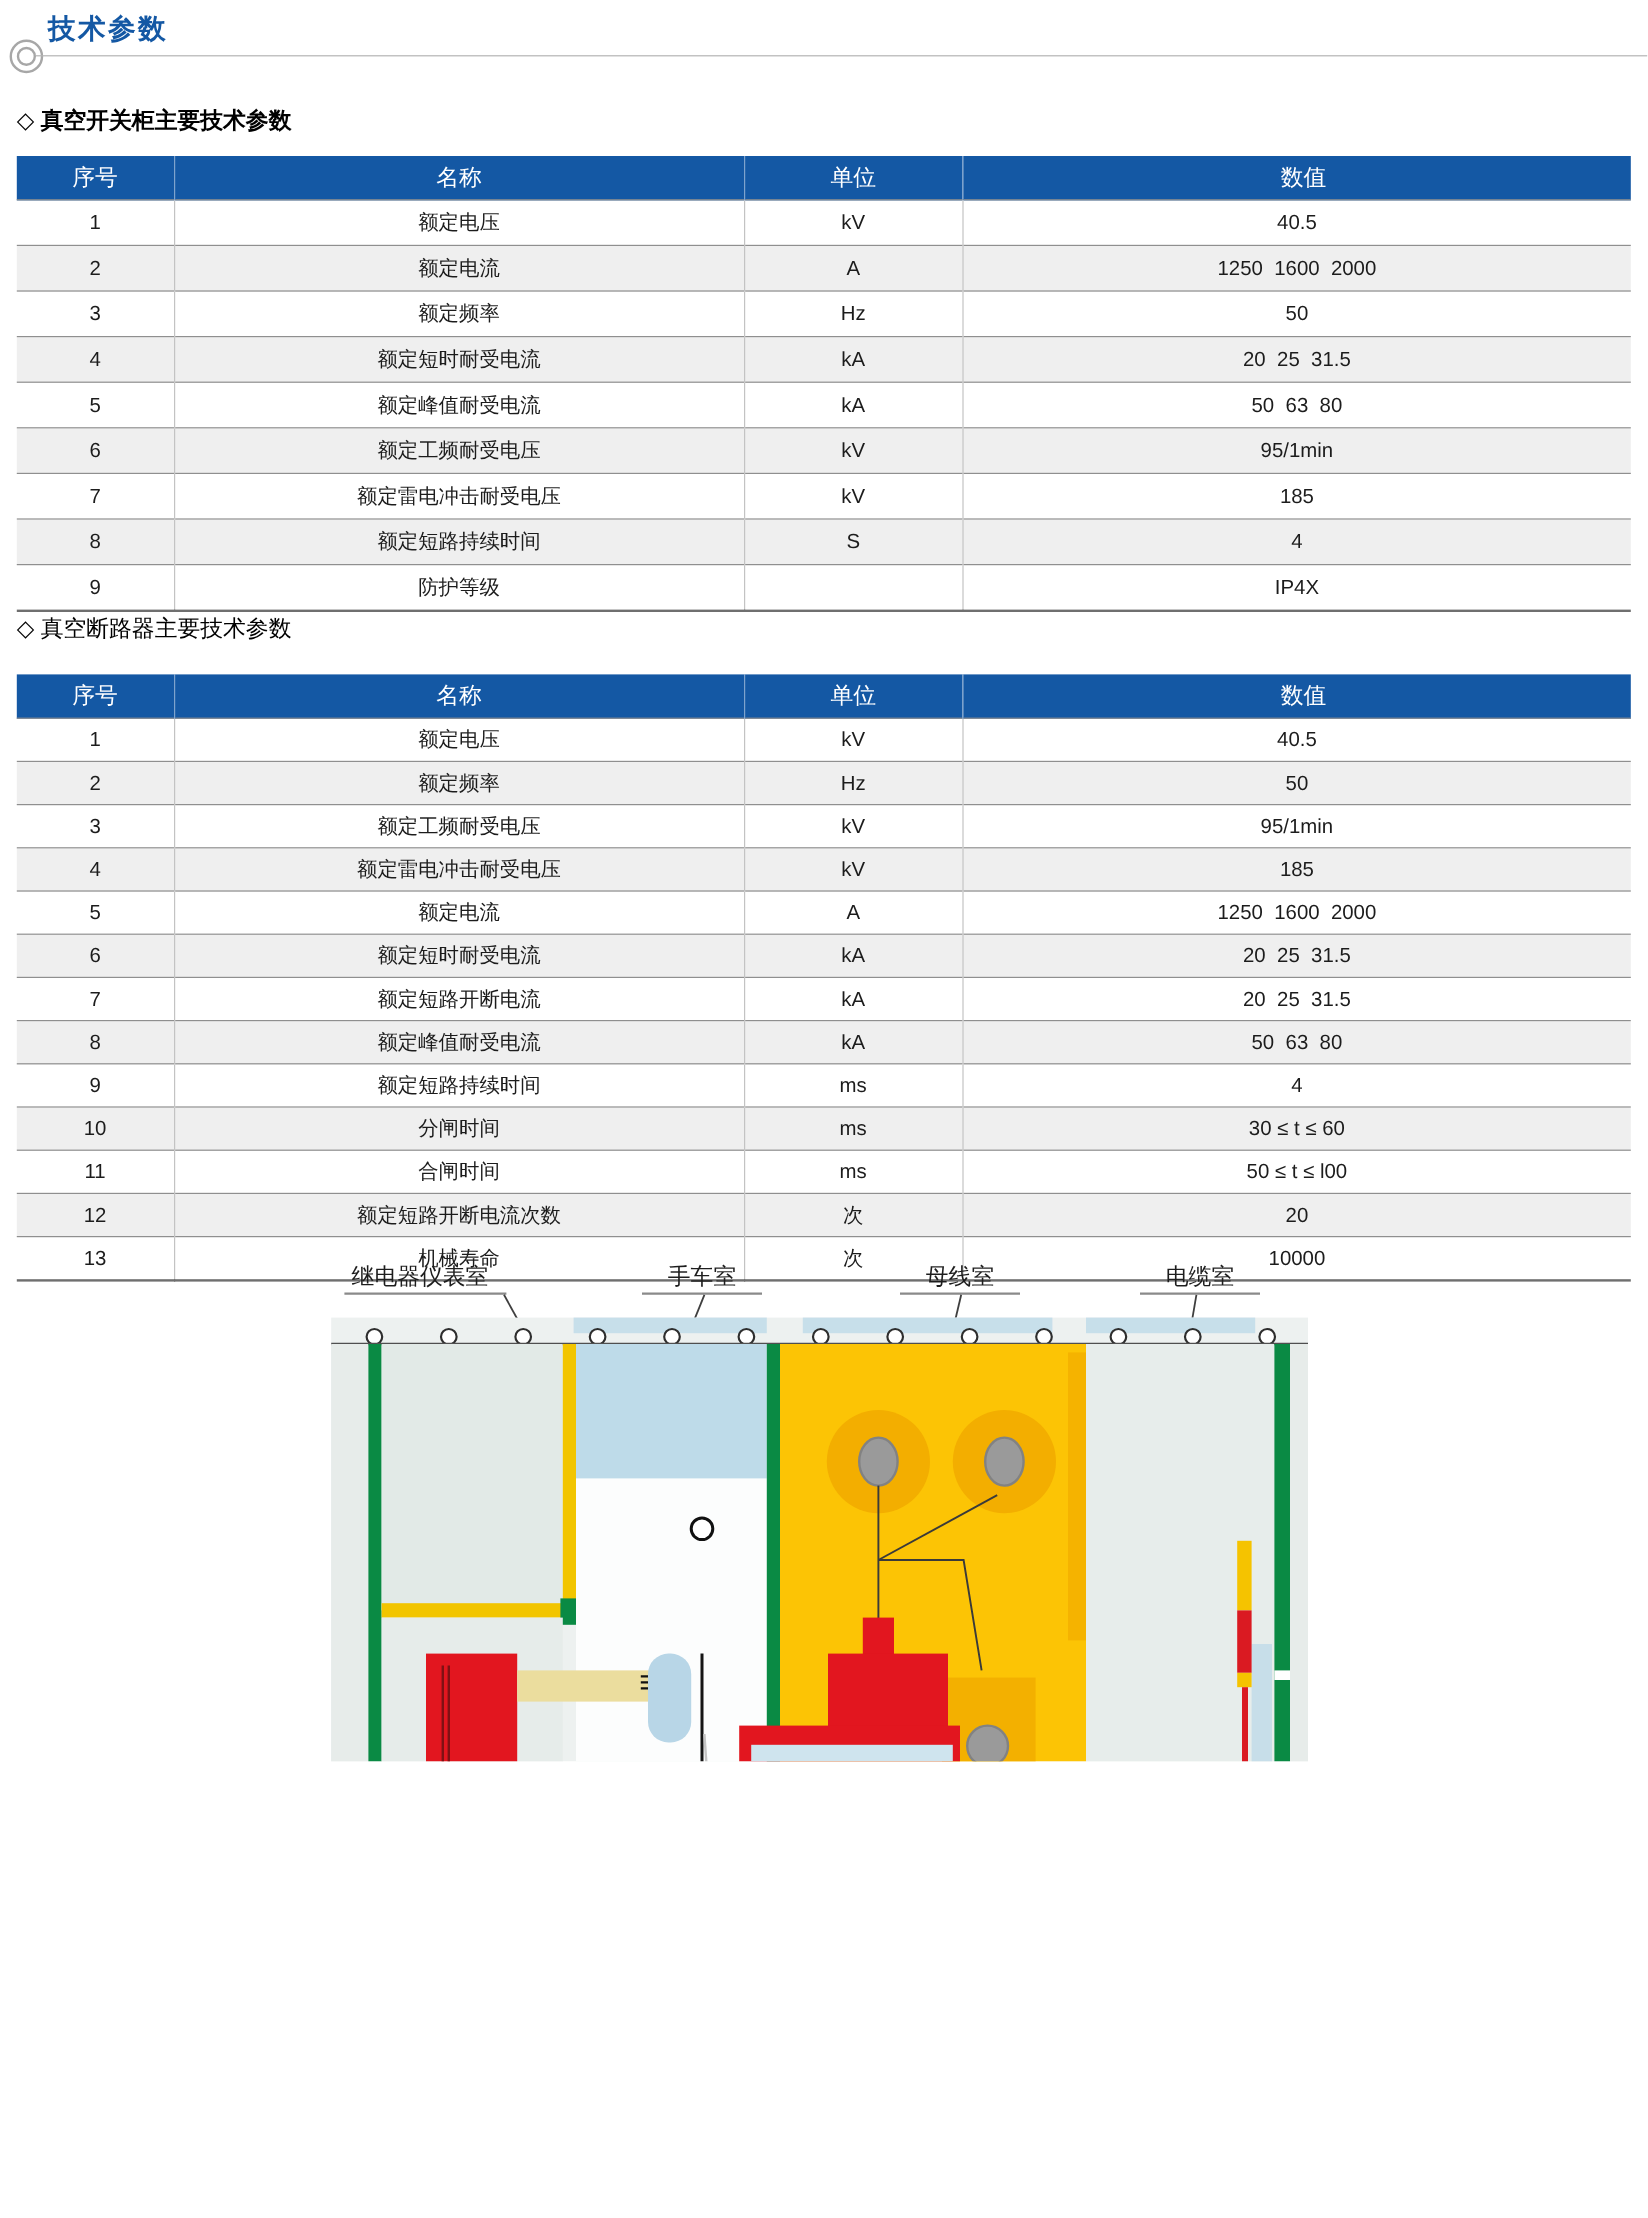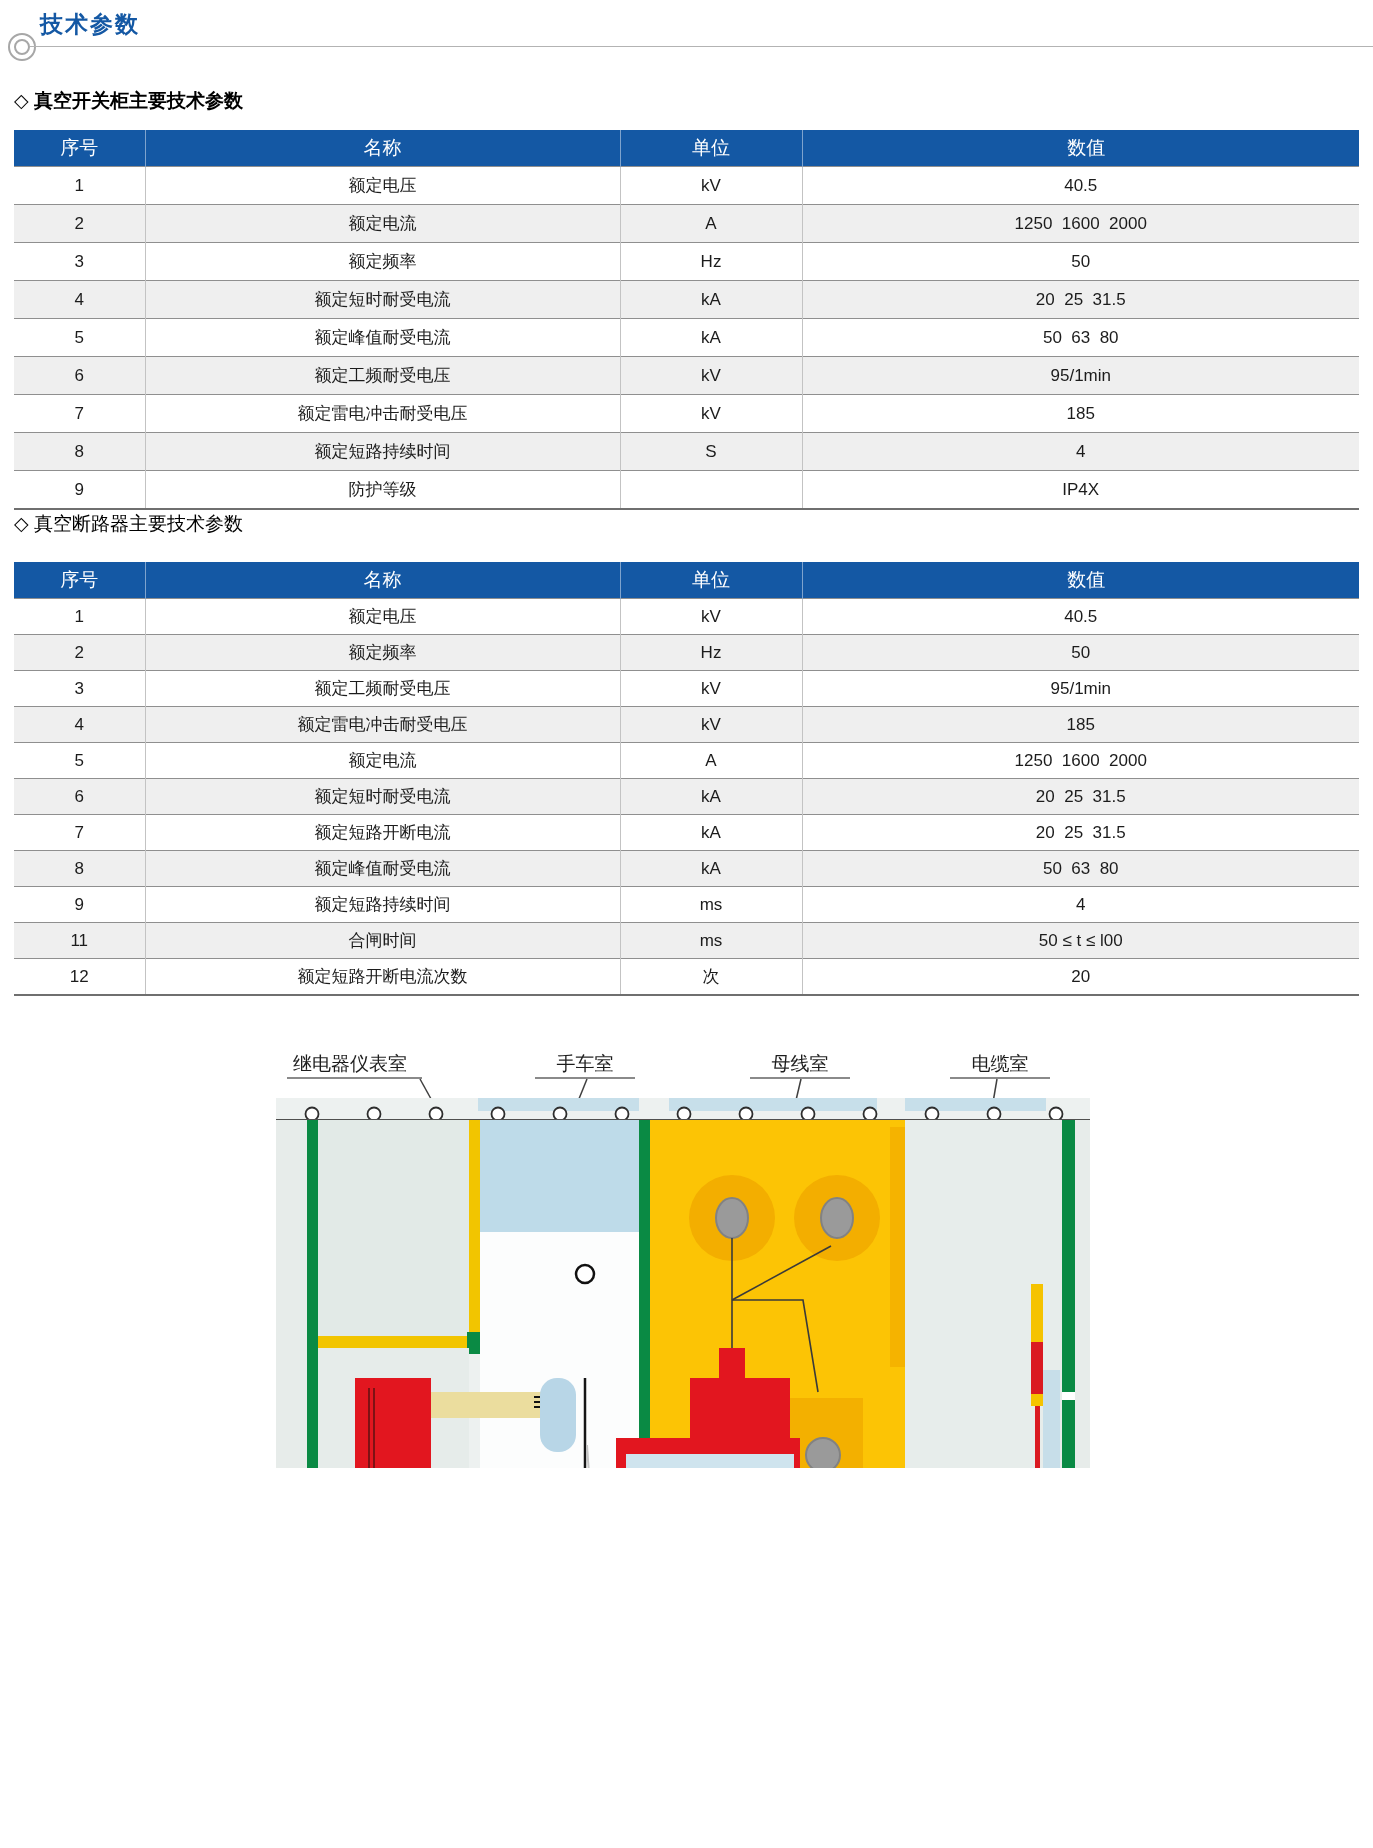--- a/index.html
+++ b/index.html
@@ -183,30 +183,42 @@
           <td>kA</td>
           <td>50  63  80</td>
         </tr>
         <tr>
           <td>9</td>
           <td>额定短路持续时间</td>
           <td>ms</td>
           <td>4</td>
         </tr>
         <tr>
+          <td>10</td>
+          <td>分闸时间</td>
+          <td>ms</td>
+          <td>30 ≤ t ≤ 60</td>
+        </tr>
+        <tr>
           <td>11</td>
           <td>合闸时间</td>
           <td>ms</td>
           <td>50 ≤ t ≤ l00</td>
         </tr>
         <tr>
           <td>12</td>
           <td>额定短路开断电流次数</td>
           <td>次</td>
           <td>20</td>
+        </tr>
+        <tr>
+          <td>13</td>
+          <td>机械寿命</td>
+          <td>次</td>
+          <td>10000</td>
         </tr>
       </tbody>
   </table>
 
   <div class="diagram-wrap">
   <svg width="860" height="808" viewBox="0 0 860 808">
 
     <text class="dlabel" x="115" y="30" text-anchor="middle">继电器仪表室</text>
     <text class="dlabel" x="350" y="30" text-anchor="middle">手车室</text>
     <text class="dlabel" x="565" y="30" text-anchor="middle">母线室</text>

